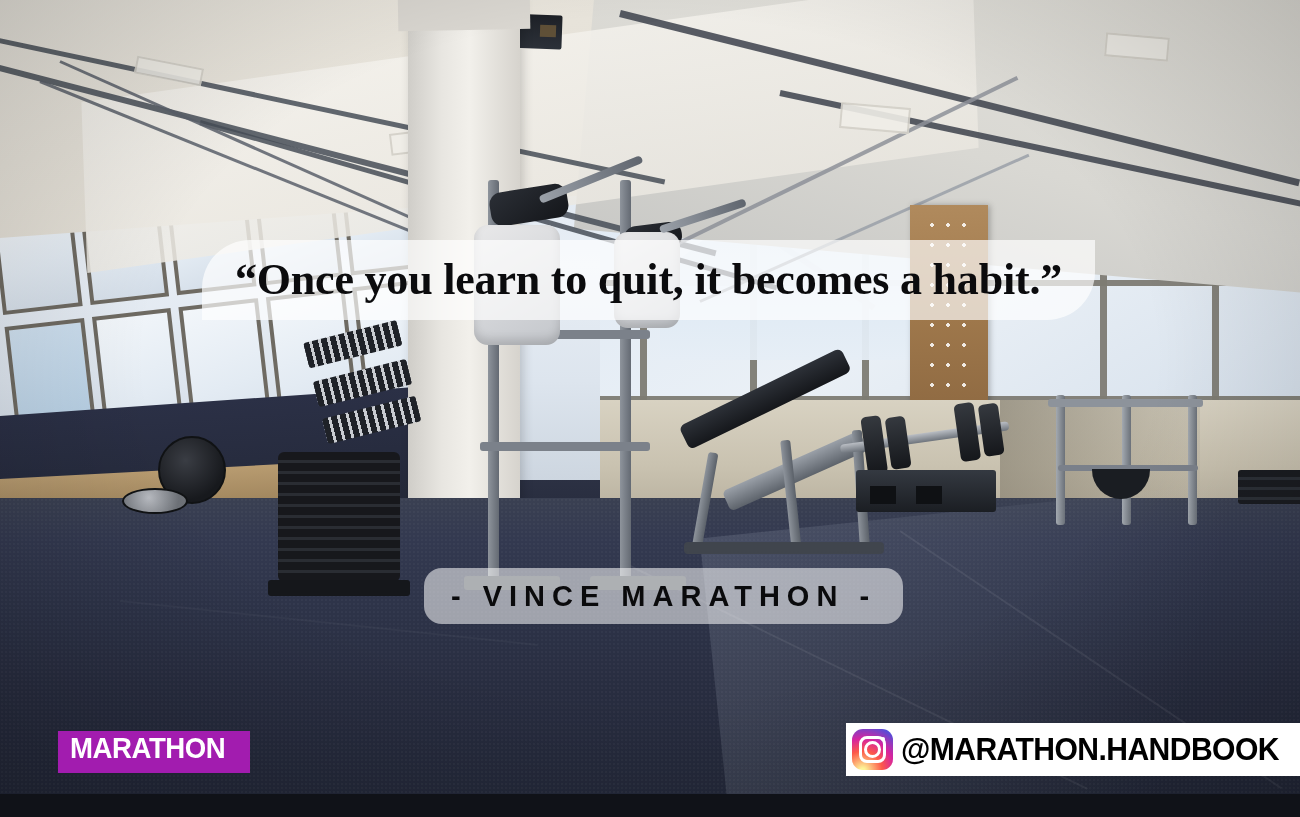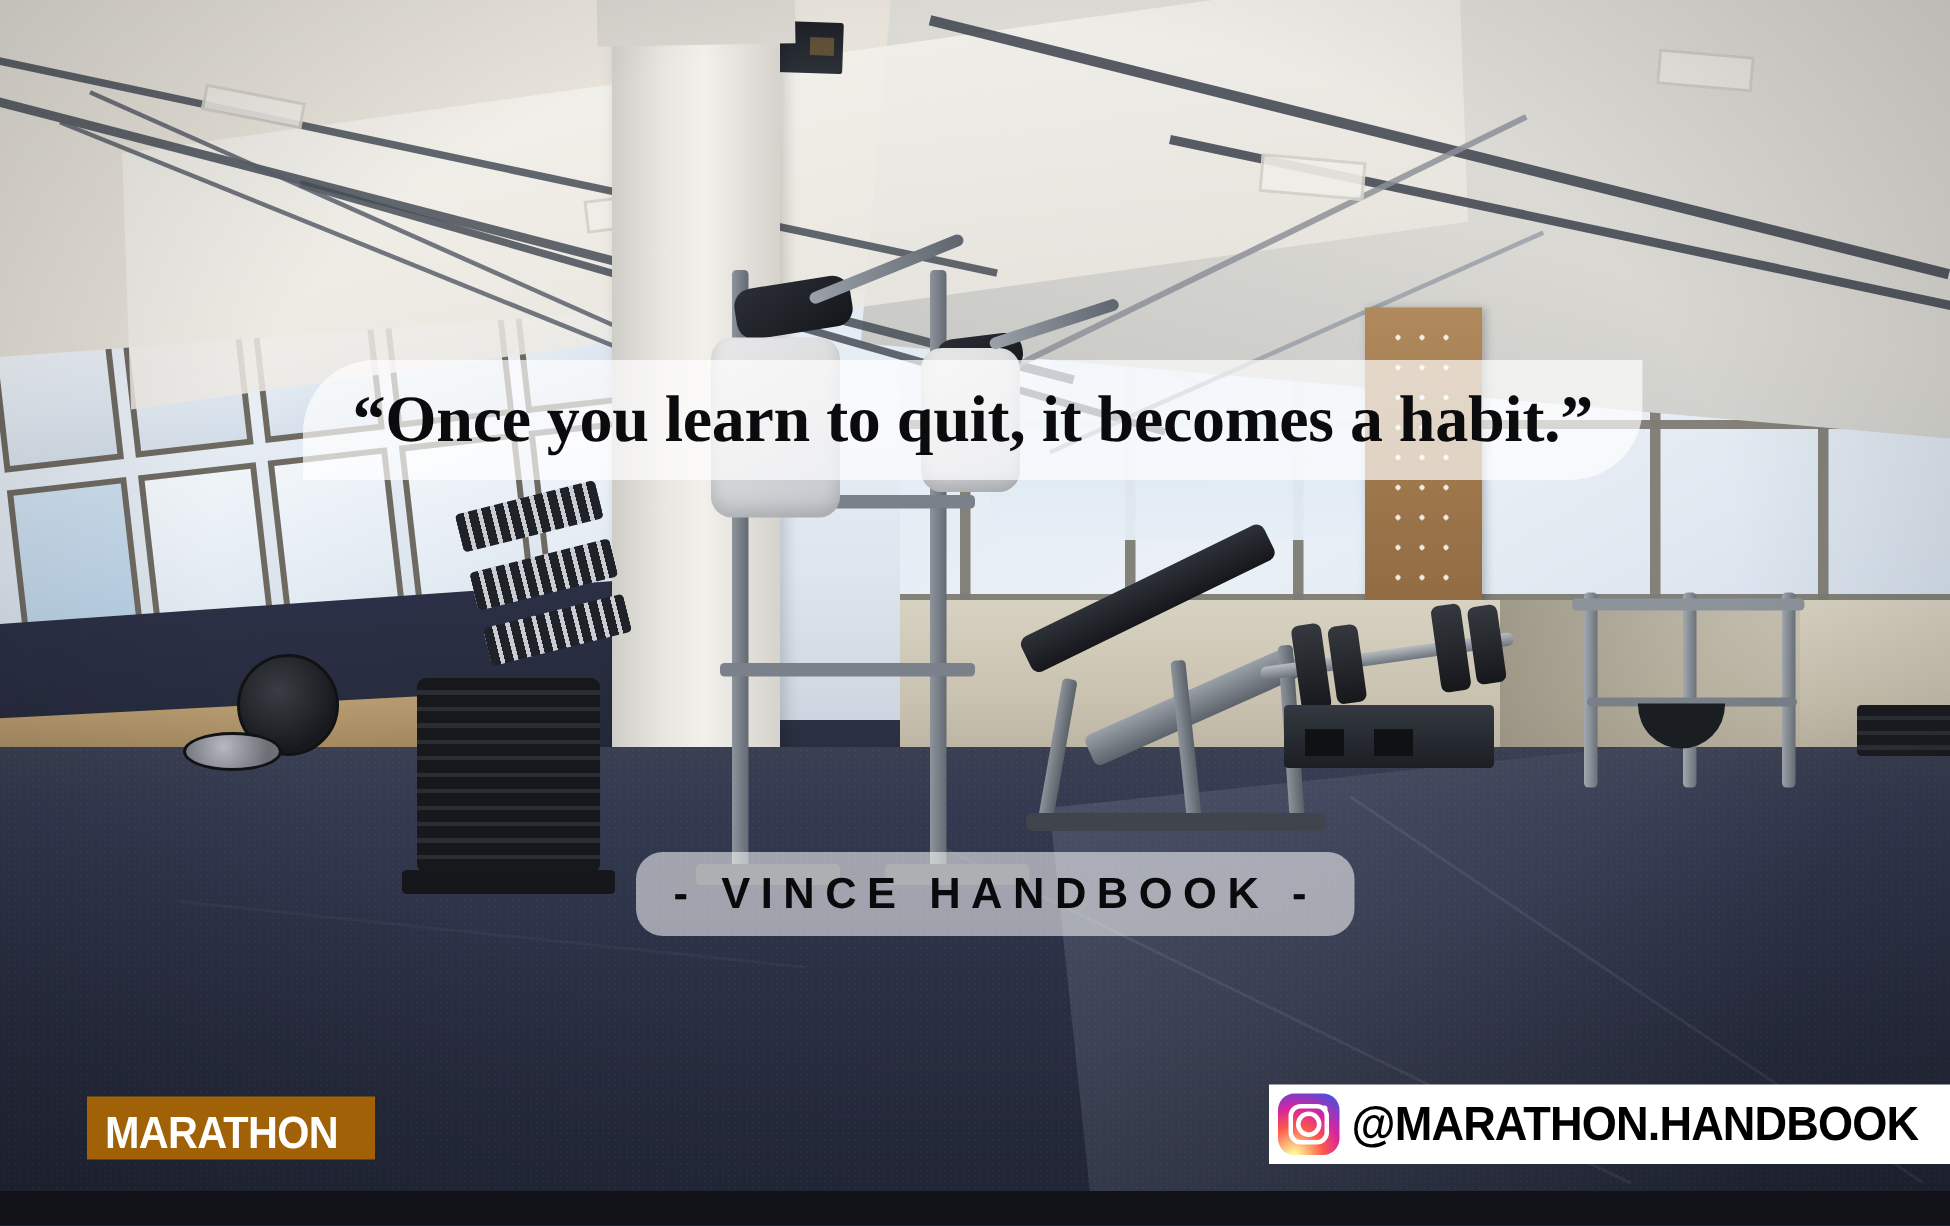--- a/index.html
+++ b/index.html
@@ -442,22 +442,22 @@
 
   
   .logo {
     position: absolute;
     left: 58px; top: 731px;
     height: 42px;
     display: flex;
     align-items: stretch;
   }
   .logo-mark {
-    background: #a16207;
-    display: flex; align-items: flex-end;
+    background: #a21caf;
+    display: flex; align-items: flex-start;
     padding: 0 11px 0 12px;
   }
   .logo-mark .word {
     font-family: "Liberation Sans", sans-serif;
     font-weight: 700;
     font-size: 30px;
     letter-spacing: -0.5px;
     color: #ffffff;
     transform: scaleX(.92);
     transform-origin: left center;
@@ -670,21 +670,21 @@
     <div class="far-plates"></div>
 
     <div class="vignette"></div>
   </div>
 
   <div class="quote-band">
     <div class="quote-text">“Once you learn to quit, it becomes a habit.”</div>
   </div>
 
   <div class="author-badge">
-    <div class="author-text">- VINCE HANDBOOK -</div>
+    <div class="author-text">- VINCE MARATHON -</div>
   </div>
 
   <div class="logo">
     <div class="logo-mark">
       <span class="word">MARATHON</span>
     </div>
   </div>
 
   <div class="ig-bar">
     <div class="ig-icon">

